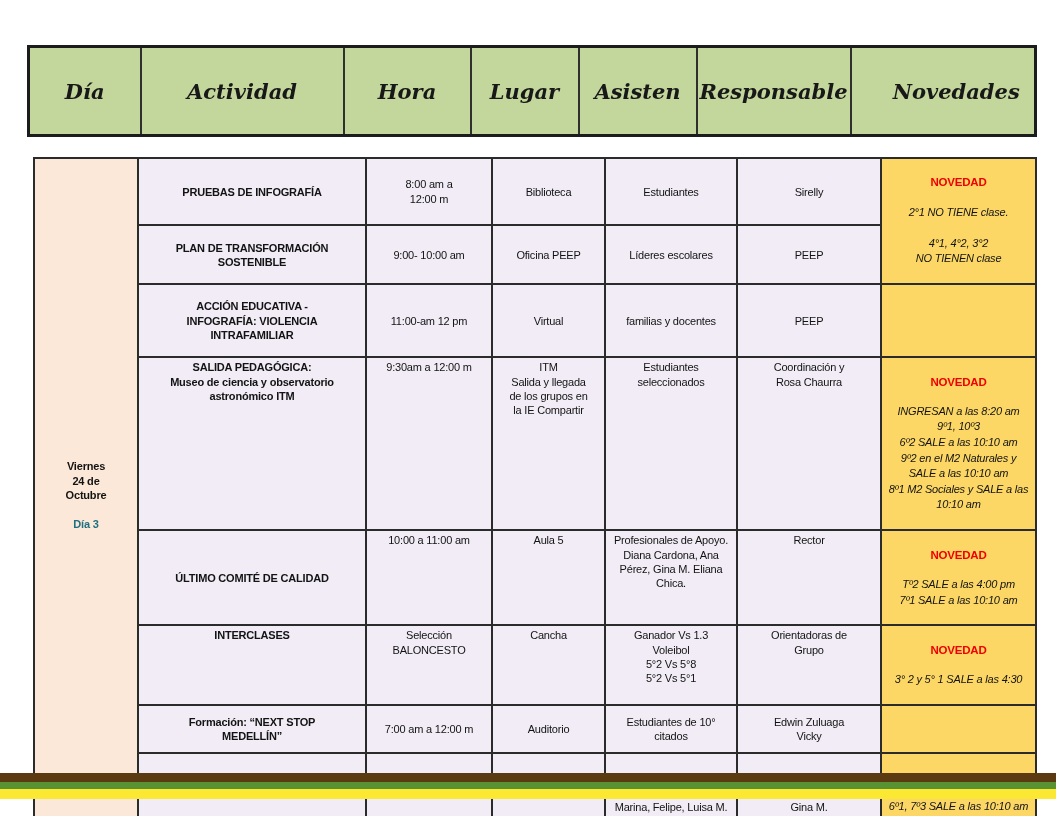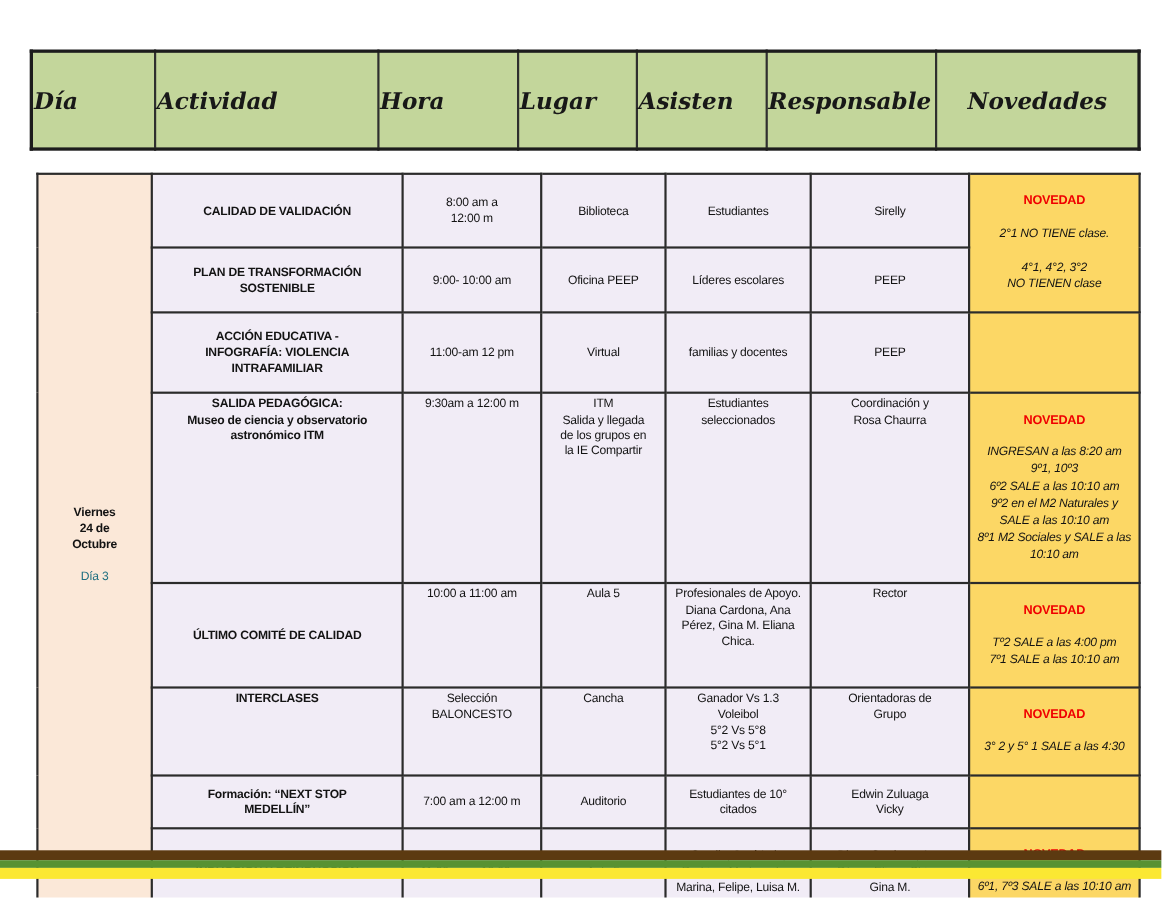--- a/index.html
+++ b/index.html
@@ -3,35 +3,35 @@
 <meta charset="utf-8">
 <style>
   html,body{margin:0;padding:0;background:#fff;width:1056px;height:816px;overflow:hidden;
     font-family:"Liberation Sans",sans-serif;}
   .page{position:relative;width:1056px;height:816px;}
 
   
   table{border-collapse:collapse;table-layout:fixed;}
   .hdr-table{position:absolute;left:27px;top:45px;width:1007px;height:92px;}
   .hdr-table td{background:#c3d69b;border:2px solid #2f2f2f;outline:none;
-    vertical-align:middle;
+    text-align:center;vertical-align:middle;
     font-family:"DejaVu Serif",serif;font-style:italic;font-weight:bold;
     font-size:21px;color:#181818;margin-top:20px;}
   .hdr-table{border:3px solid #1c1c1c;}
   .hdr-novedades{color:#e02318;padding-left:28px;}
 
   
   .main-table{position:absolute;left:33px;top:157px;width:1002px;}
   .main-table td{border:2px solid #2b2b2b;padding:2px 4px;text-align:center;
     vertical-align:middle;font-size:11px;letter-spacing:-0.2px;color:#131313;
     white-space:pre-line;line-height:1.3;background:#f1ecf6;}
   .main-table{border:2px solid #1c1c1c;}
   .day-cell{background:#fbe8d8 !important;font-weight:bold;font-size:18px;
     line-height:1.7;letter-spacing:0;}
-  .day-label{font-weight:normal;}
+  .day-label{font-weight:bold;}
   .act{font-weight:bold;}
   .novedad{background:#fcd765 !important;}
   .novedad-title{color:#f00000;font-weight:bold;font-size:11.5px;}
   .novedad-text{line-height:1.42;font-style:italic;}
   .vtop{vertical-align:top !important;}
 
   
   .stripe{position:absolute;left:0;width:1056px;}
   .stripe-brown{top:773px;height:9px;background:#5c3a11;}
   .stripe-green{top:782px;height:7px;background:#589232;}
@@ -77,21 +77,21 @@
     </colgroup>
 
     <tbody>
         <tr style="height:55px">
       <td class="day-cell" rowspan="8">
         <div>Viernes
 24 de
 Octubre</div>
         <div class="day-label" style="color:#1e6f80">Día 3</div>
       </td>
-      <td class="act">CALIDAD DE VALIDACIÓN</td>
+      <td class="act">PRUEBAS DE INFOGRAFÍA</td>
       <td>8:00 am a
 12:00 m</td>
       <td>Biblioteca</td>
       <td>Estudiantes</td>
       <td>Sirelly</td>
       <td class="novedad" rowspan="2">
         <div class="novedad-title">NOVEDAD</div>
         <div class="novedad-text">2°1 NO TIENE clase.
 
 4°1, 4°2, 3°2

